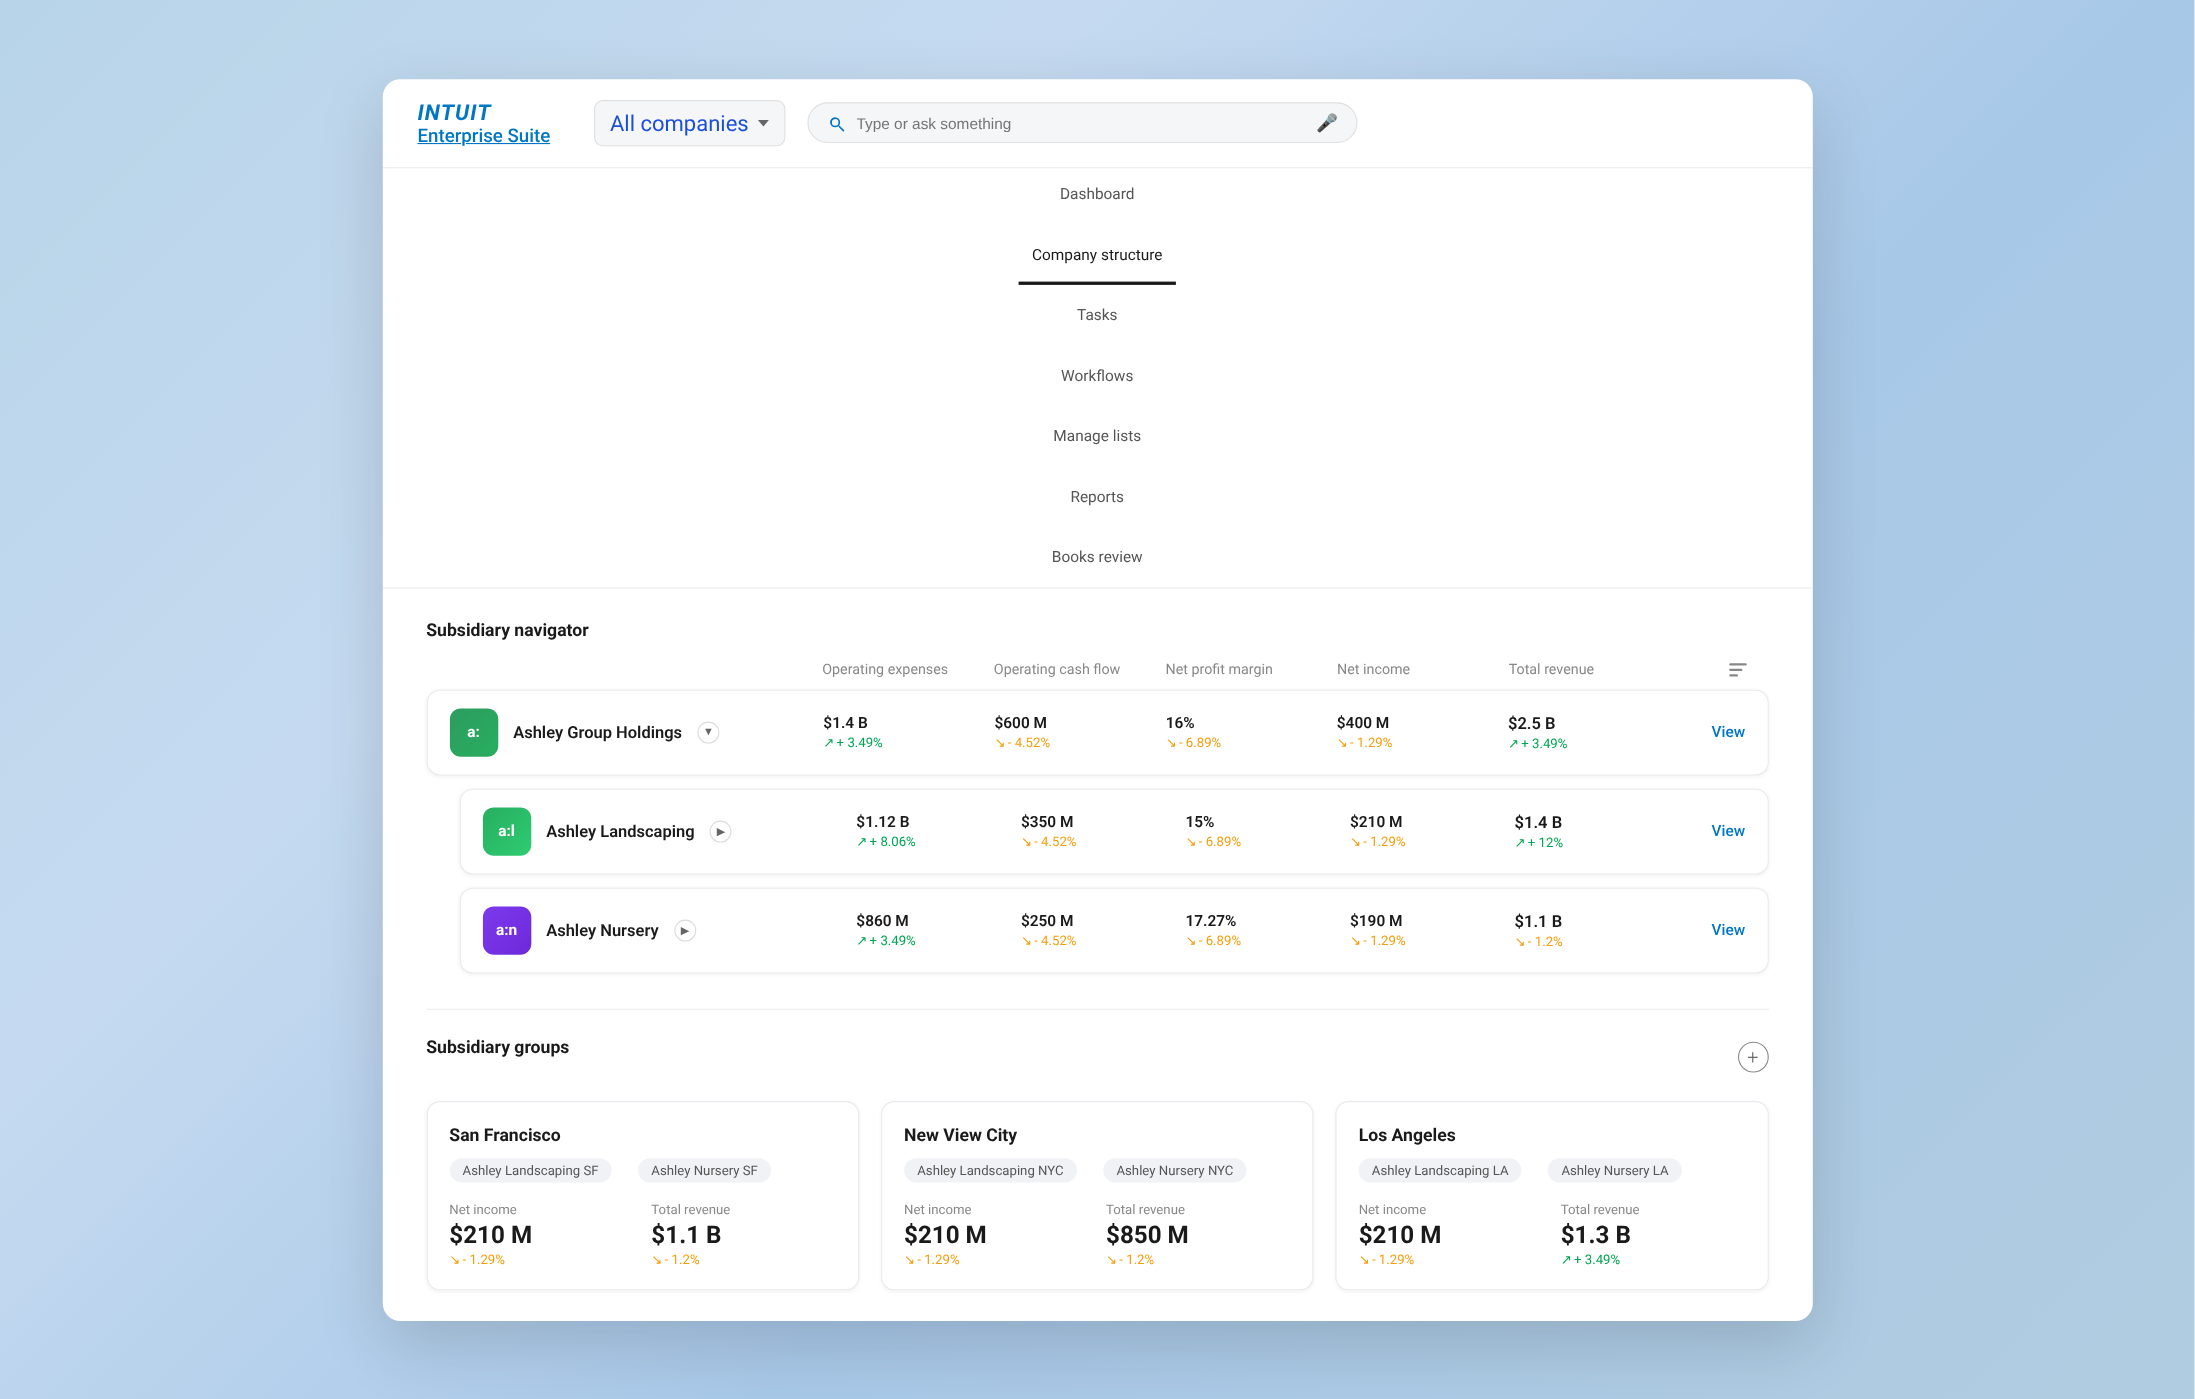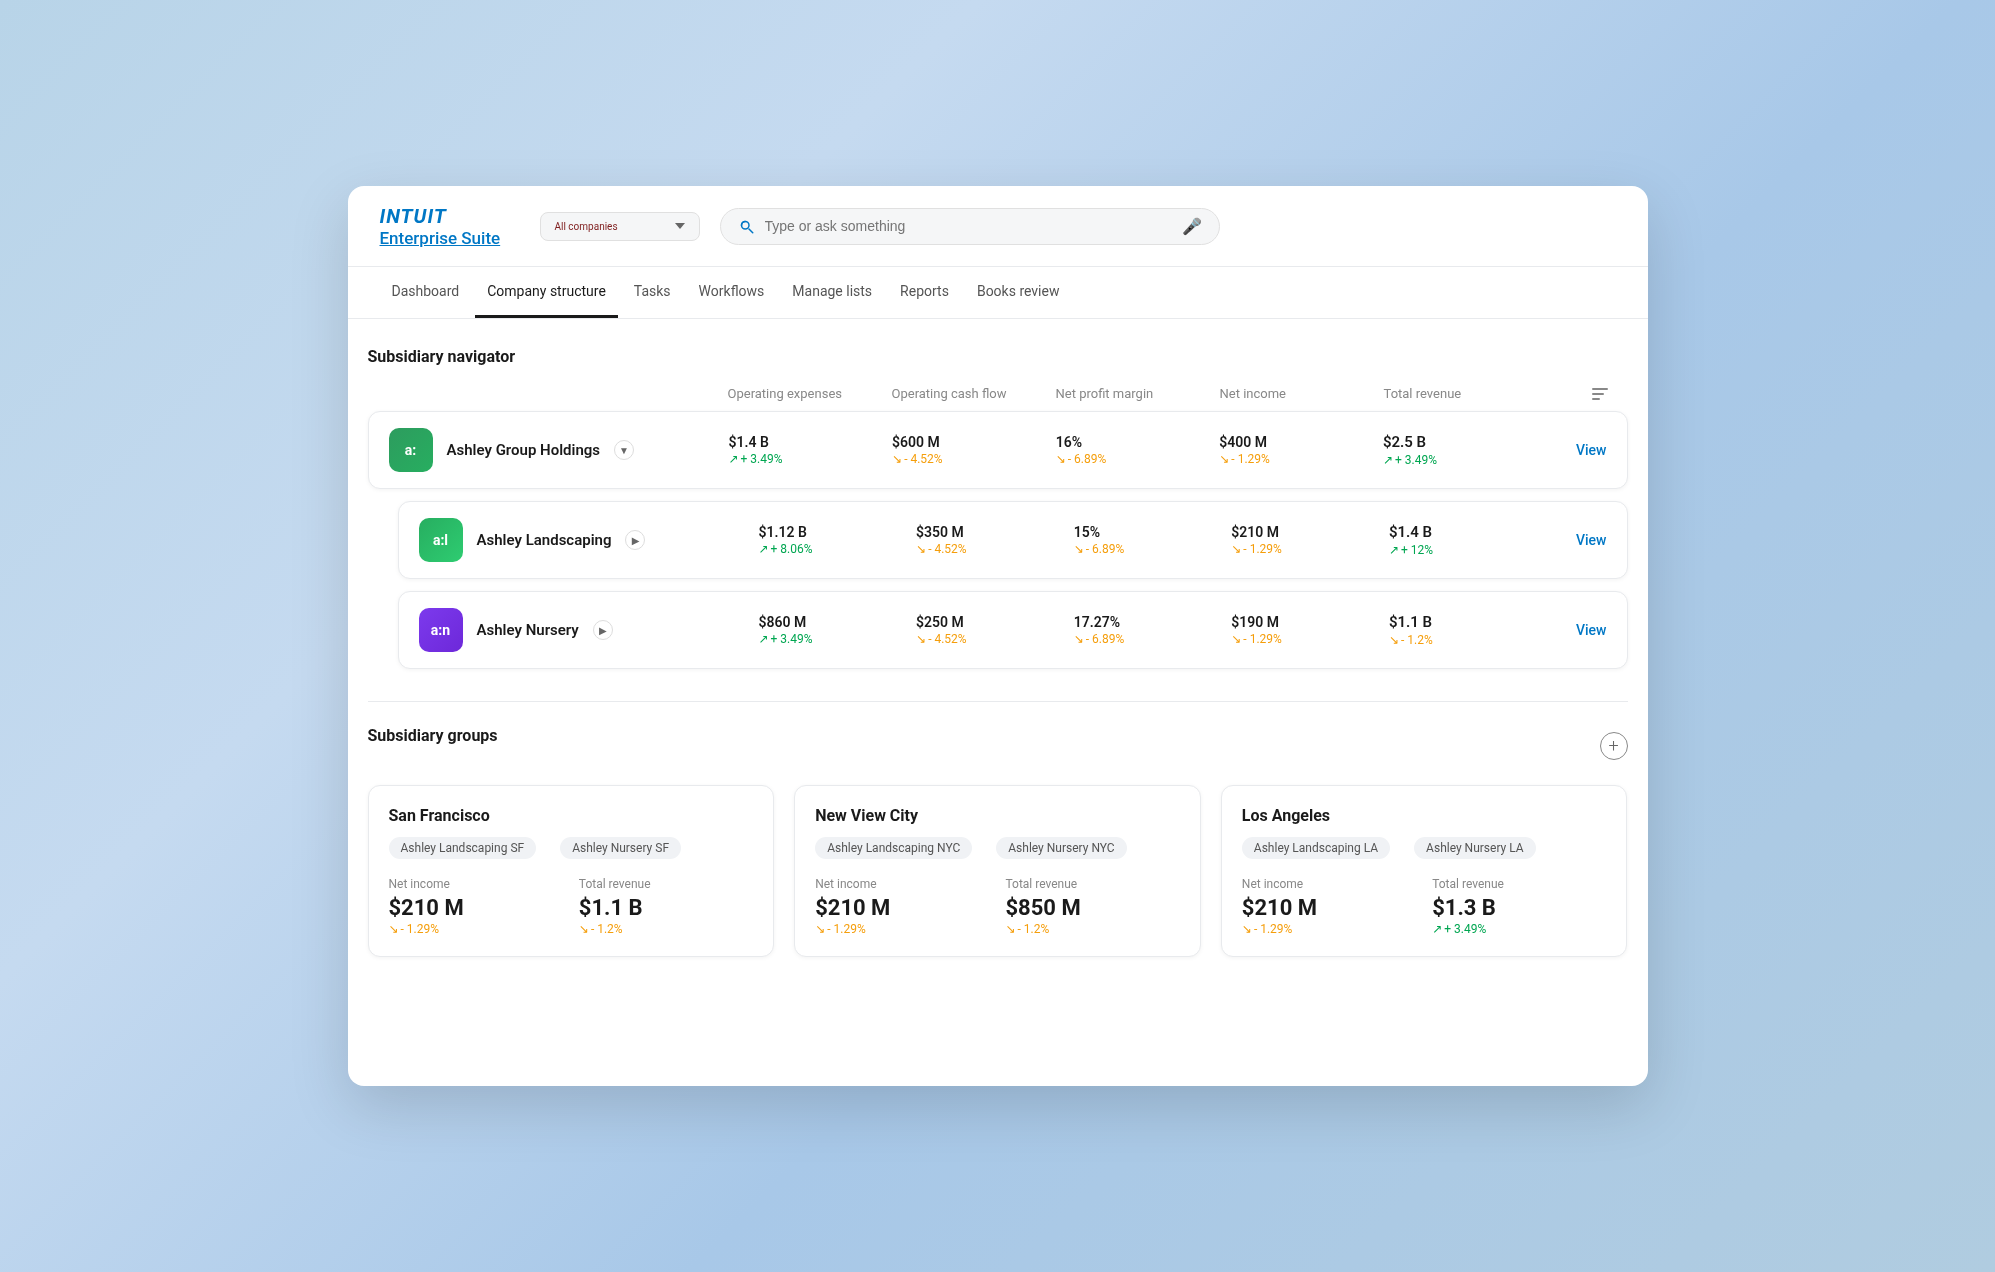--- a/index.html
+++ b/index.html
@@ -50,22 +50,22 @@
       align-items: center;
       gap: 8px;
       background: #f5f6f7;
       border: 1px solid #e0e0e0;
       border-radius: 8px;
       padding: 8px 14px;
       cursor: pointer;
       min-width: 160px;
     }
     .company-selector-text {
-      font-size: 10px;
-      color: #7f1d1d;
+      font-size: 20px;
+      color: #1d4ed8;
       flex: 1;
     }
     .chevron-down {
       width: 0; height: 0;
       border-left: 5px solid transparent;
       border-right: 5px solid transparent;
       border-top: 6px solid #666;
     }
     .search-bar {
       flex: 1;
@@ -126,36 +126,37 @@
       cursor: pointer;
       color: #666;
       font-size: 18px;
     }
     .nav-tabs {
       display: flex;
       align-items: center;
       padding: 0 32px;
       border-bottom: 1px solid #e8eaed;
       gap: 4px;
+      flex-direction: column;
     }
     .nav-tab {
       padding: 16px 12px;
       font-size: 14px;
       color: #555;
       cursor: pointer;
       border-bottom: 3px solid transparent;
       white-space: nowrap;
     }
     .nav-tab.active {
       color: #1a1a1a;
       font-weight: 400;
       border-bottom-color: #1a1a1a;
     }
     .main-content {
-      padding: 28px 20px;
+      padding: 28px 40px;
     }
     .section-title {
       font-size: 16px;
       font-weight: 700;
       color: #1a1a1a;
       margin-bottom: 20px;
     }
     .subsidiary-navigator {
       margin-bottom: 32px;
     }

